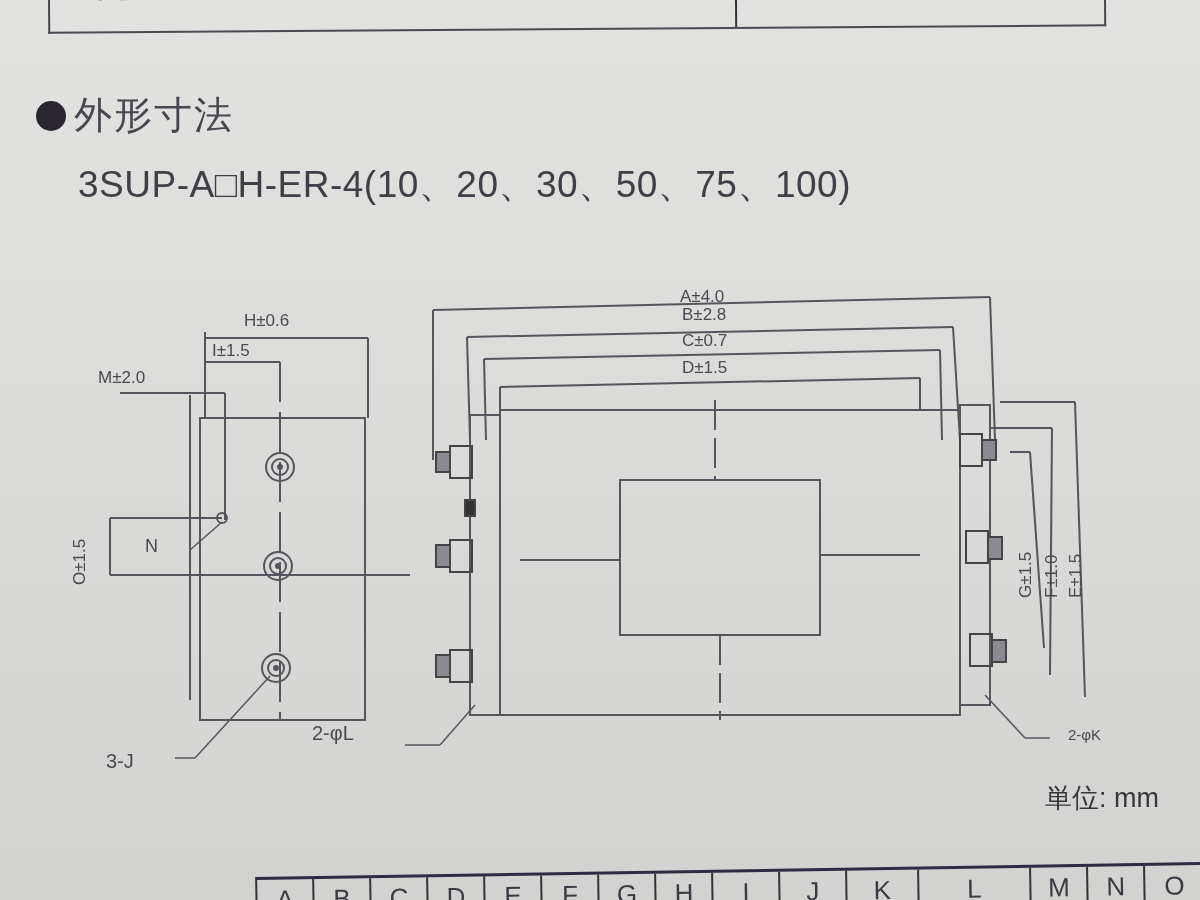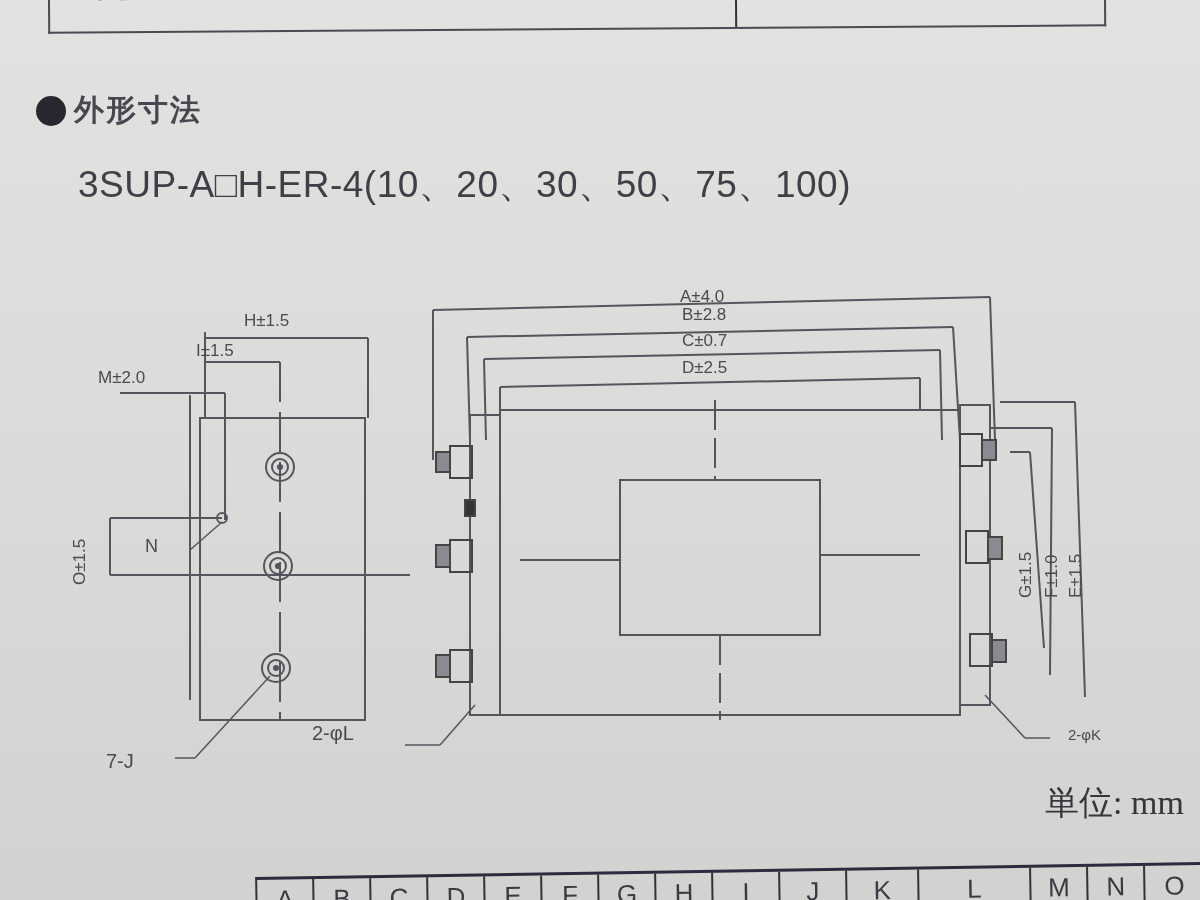--- a/index.html
+++ b/index.html
@@ -6,24 +6,24 @@
   body{width:1200px;height:900px;overflow:hidden;background:#dcdcda;position:relative;
        font-family:"Liberation Sans","DejaVu Sans",sans-serif;color:#3a3a40;}
   .paper{position:absolute;left:0;top:0;width:1200px;height:900px;
          background:linear-gradient(180deg,#e2e2e0 0%,#dadad8 55%,#d2d2d0 100%);}
   .toptable{position:absolute;left:48px;top:-30px;width:1054px;height:58px;border:2px solid #4a4a52;border-top:none;
             transform:rotate(-0.4deg);}
   .toptable .c{position:absolute;top:-4px;font-size:34px;color:#4e4e56;filter:blur(0.6px);}
   .toptable .div{position:absolute;left:685px;top:0;width:2px;height:58px;background:#333;}
   .heading{position:absolute;left:36px;top:90px;display:flex;align-items:center;}
   .bullet{width:30px;height:30px;border-radius:50%;background:#2a2630;margin-right:8px;}
-  .heading span{font-family:"DejaVu Sans",sans-serif;font-size:30px;color:#4a4650;font-weight:bold;letter-spacing:2px;}
+  .heading span{font-family:"DejaVu Sans",sans-serif;font-size:38px;color:#4a4650;font-weight:normal;letter-spacing:2px;}
   .model{position:absolute;left:78px;top:160px;font-size:37px;color:#3f3f48;letter-spacing:0.5px;}
   .lbl{position:absolute;font-size:17px;color:#4a4a52;white-space:nowrap;}
-  .unit{position:absolute;left:1045px;top:780px;font-size:34px;color:#35353c;font-family:Liberation Serif, serif;}
+  .unit{position:absolute;left:1045px;top:780px;font-size:27px;color:#35353c;font-family:Liberation Sans, sans-serif;}
   .btable{position:absolute;left:255px;top:862px;display:flex;border-top:3px solid #2c2c40;transform:rotate(-0.9deg);transform-origin:right top;}
   .btable div{border-left:2px solid #333;height:44px;font-size:26px;color:#3a3a42;text-align:center;line-height:40px;}
   svg{position:absolute;left:0;top:0;}
 </style>
 </head>
 <body>
 
 <div class="paper"></div>
 
 <div class="toptable">
@@ -113,32 +113,32 @@
       <rect x="966" y="531" width="22" height="32" fill="none"></rect>
     <rect x="992" y="640" width="14" height="22"></rect>
       <rect x="970" y="634" width="22" height="32" fill="none"></rect>
   </g>
   <line x1="475" y1="705" x2="440" y2="745" stroke-width="1.5"></line>
   <line x1="440" y1="745" x2="405" y2="745" stroke-width="1.5"></line>
   <line x1="985" y1="695" x2="1025" y2="738" stroke-width="1.5"></line>
   <line x1="1025" y1="738" x2="1050" y2="738" stroke-width="1.5"></line>
 </svg>
 
-<span class="lbl" style="left:244px;top:311px">H±1.5</span>
-<span class="lbl" style="left:196px;top:341px">I±1.5</span>
+<span class="lbl" style="left:244px;top:311px">H±0.6</span>
+<span class="lbl" style="left:212px;top:341px">I±1.5</span>
 <span class="lbl" style="left:98px;top:368px">M±2.0</span>
 <span class="lbl" style="left:70px;top:530px;transform:rotate(-90deg);transform-origin:left top;top:585px">O±1.5</span>
 <span class="lbl" style="left:145px;top:536px;font-size:18px">N</span>
-<span class="lbl" style="left:106px;top:750px;font-size:20px">7-J</span>
+<span class="lbl" style="left:106px;top:750px;font-size:20px">3-J</span>
 <span class="lbl" style="left:312px;top:722px;font-size:20px">2-φL</span>
 
 <span class="lbl" style="left:680px;top:287px">A±4.0</span>
 <span class="lbl" style="left:682px;top:305px">B±2.8</span>
 <span class="lbl" style="left:682px;top:331px">C±0.7</span>
-<span class="lbl" style="left:682px;top:358px">D±2.5</span>
+<span class="lbl" style="left:682px;top:358px">D±1.5</span>
 <span class="lbl" style="left:1016px;top:598px;transform:rotate(-90deg);transform-origin:left top">G±1.5</span>
 <span class="lbl" style="left:1042px;top:598px;transform:rotate(-90deg);transform-origin:left top">F±1.0</span>
 <span class="lbl" style="left:1066px;top:598px;transform:rotate(-90deg);transform-origin:left top">E±1.5</span>
 <span class="lbl" style="left:1068px;top:726px;font-size:15px">2-φK</span>
 
 <div class="unit">単位: mm</div>
 
 <div class="btable">
   <div style="width:55px">A</div>
   <div style="width:55px">B</div>

